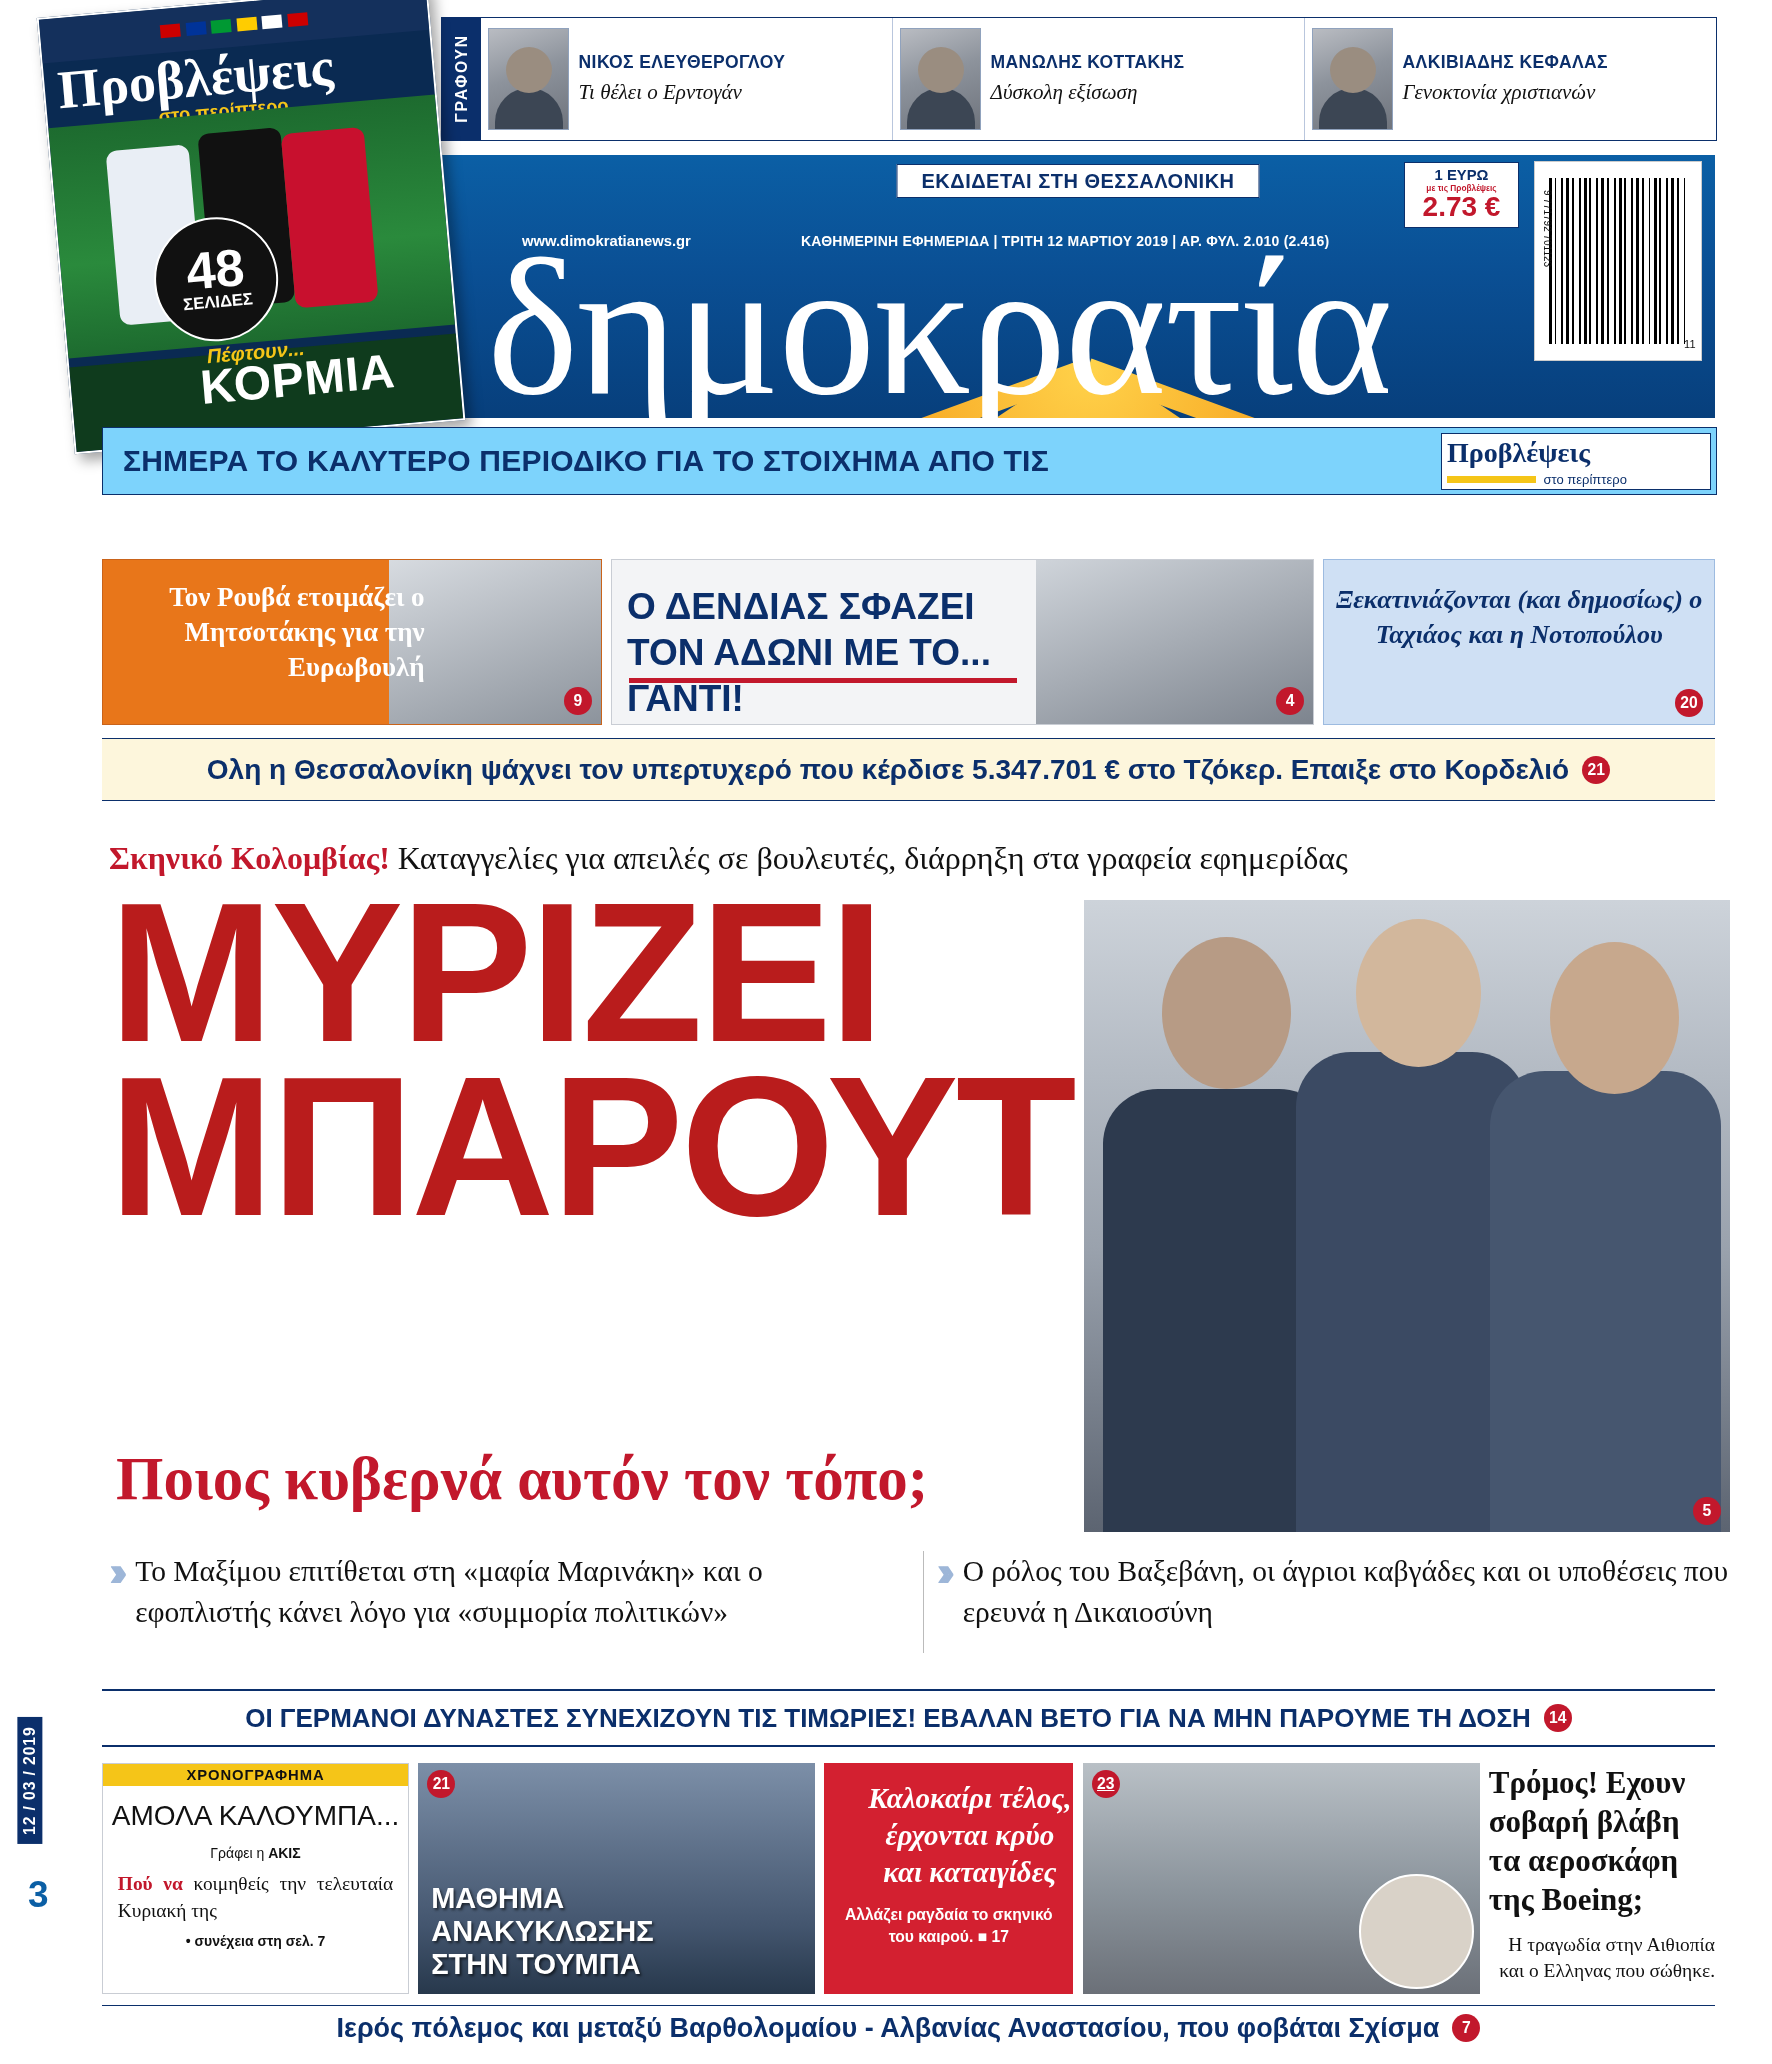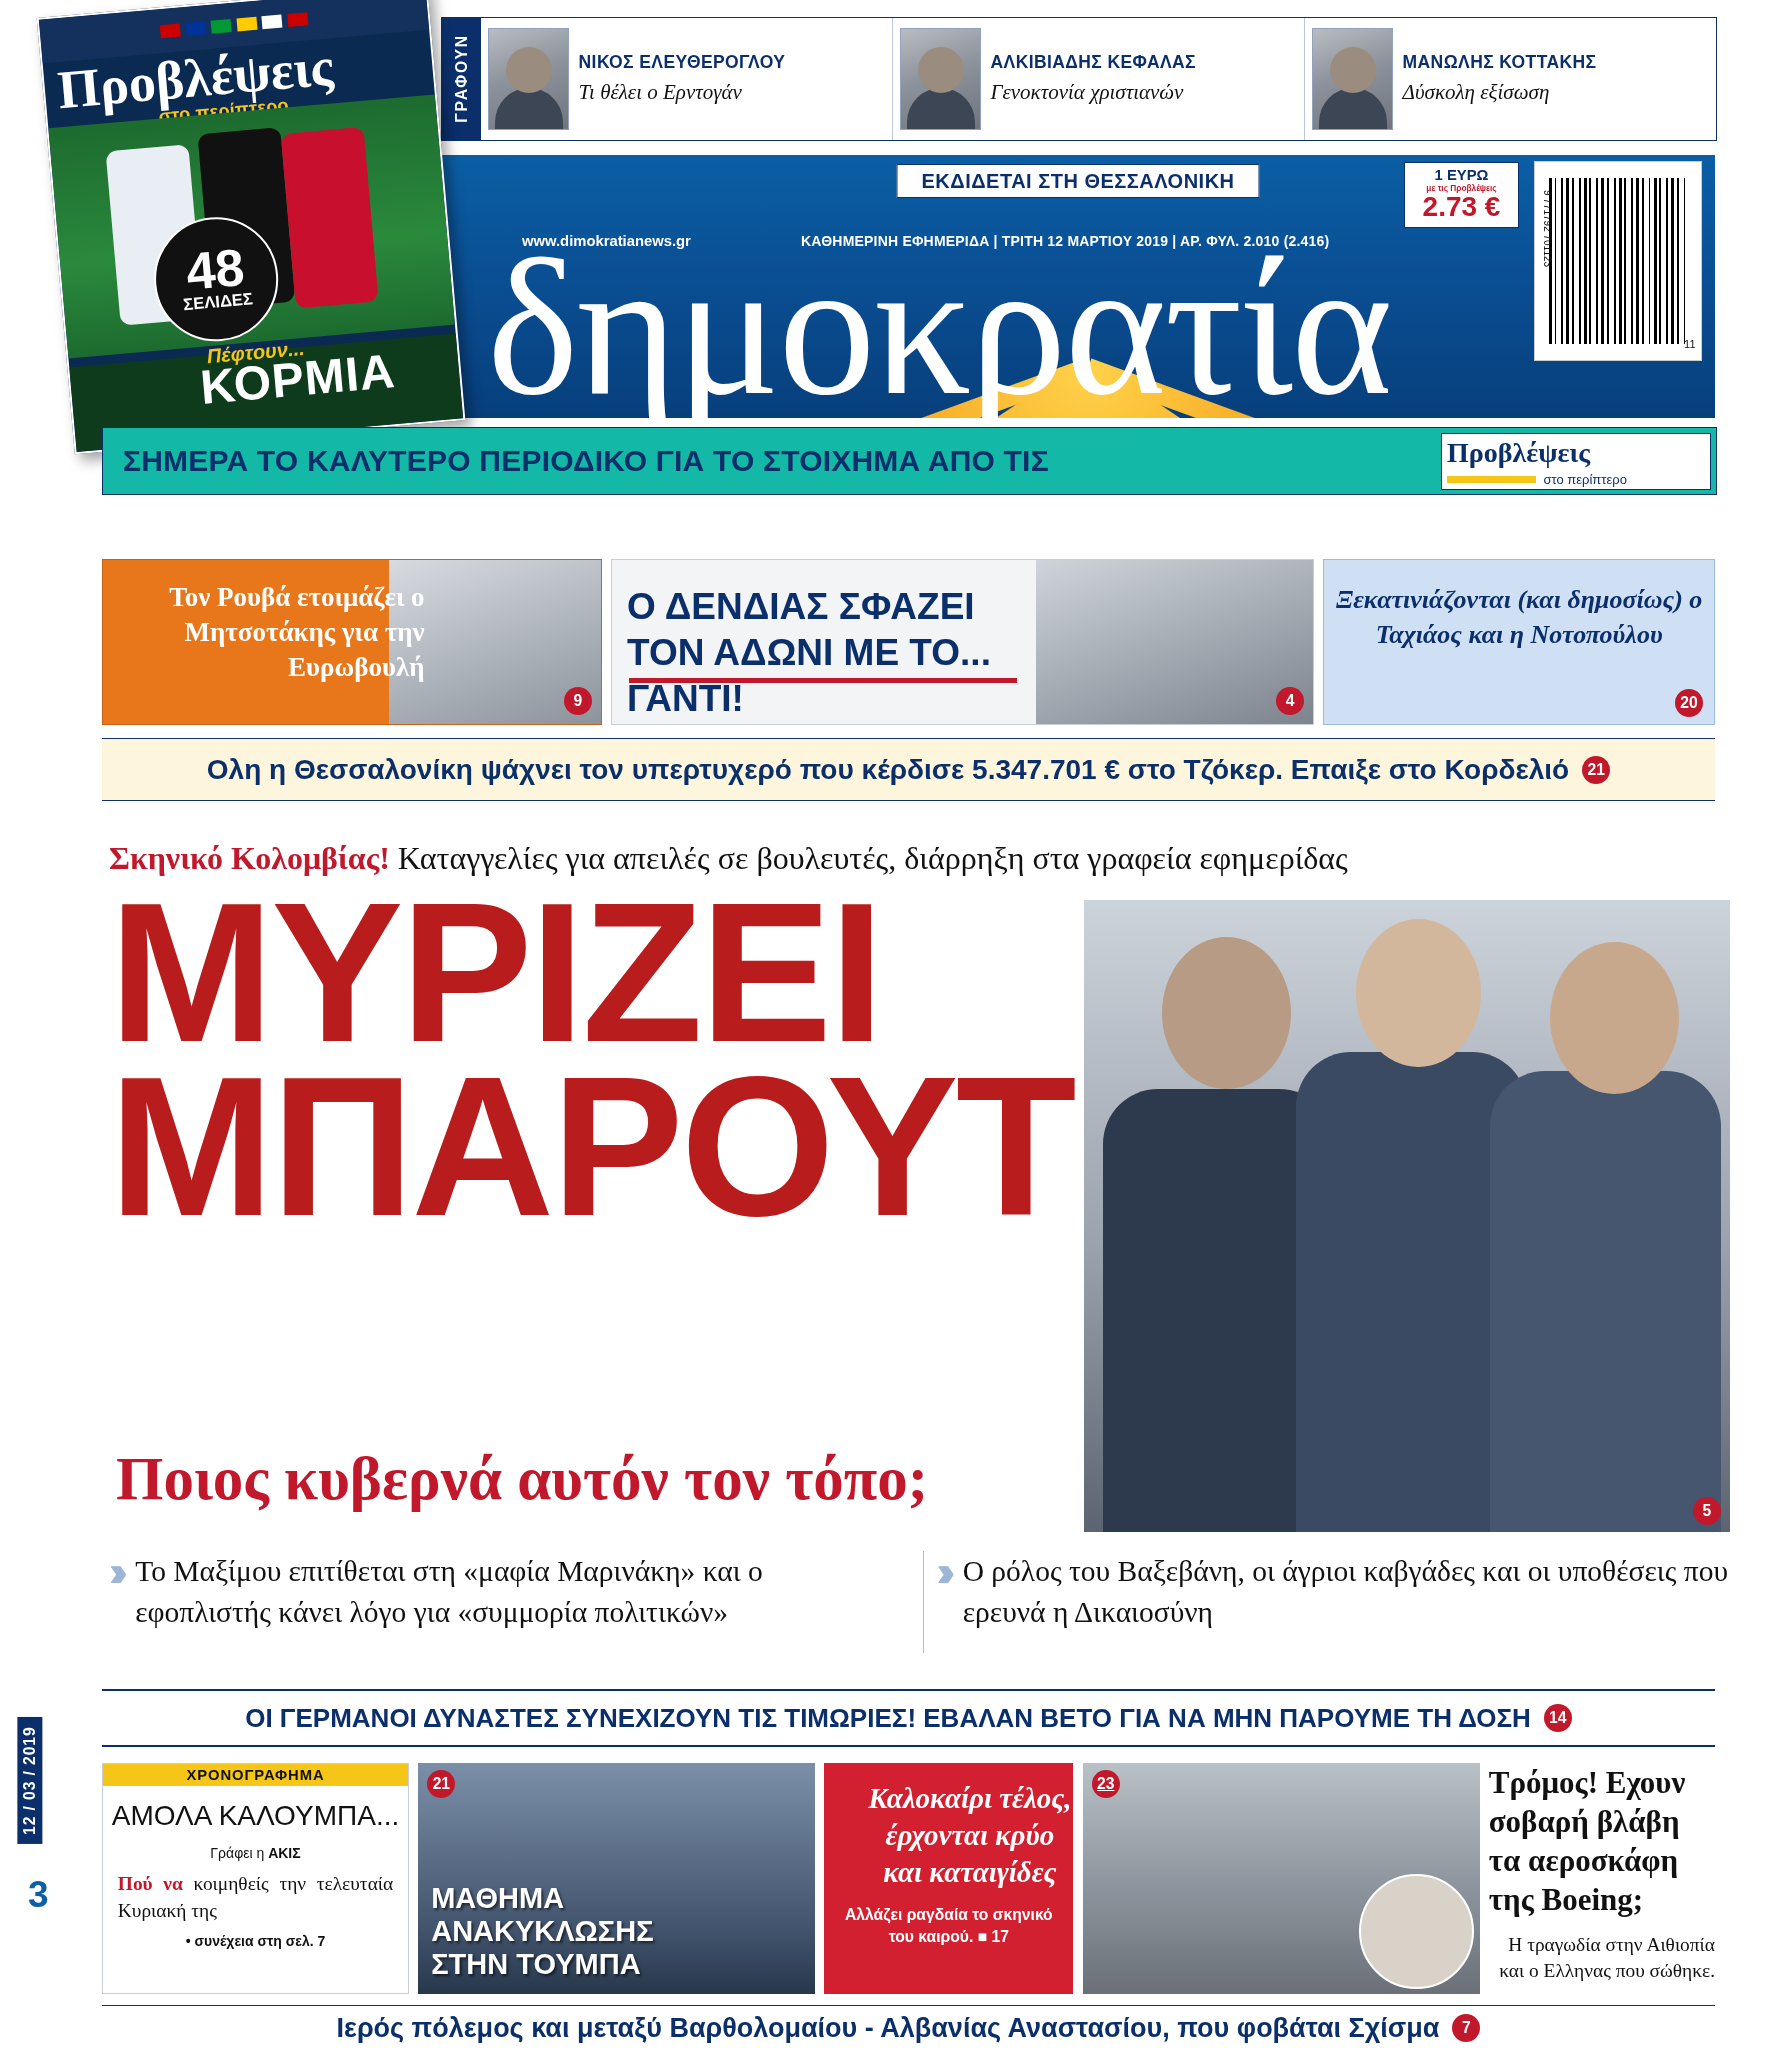--- a/index.html
+++ b/index.html
@@ -30,21 +30,21 @@
   .price-box{position:absolute;right:196px;top:7.4px;width:102px;text-align:center;background:#fff;border:1.8px solid #0b2f6b;padding:3.7px 5.5px 5.5px;}
   .price-top{font-size:14.8px;font-weight:bold;color:#0b2f6b;}
   .price-sub{font-size:8.3px;color:#c2182c;font-weight:bold;}
   .price-main{font-size:28px;font-weight:bold;color:#c2182c;line-height:28px;}
   .barcode{position:absolute;right:13px;top:5.5px;width:166px;height:198px;background:#fff;border:0.9px solid #ccc;display:flex;align-items:center;justify-content:center;}
   .bars{width:138px;height:166px;background:repeating-linear-gradient(90deg,#000 0 2.8px,#fff 2.8px 5.5px,#000 5.5px 7.4px,#fff 7.4px 12px,#000 12px 14px,#fff 14px 17.5px);}
   .barnum{position:absolute;left:7.4px;top:28px;writing-mode:vertical-rl;font-size:10px;}
   .bar11{position:absolute;right:5.5px;bottom:9.2px;font-size:11px;}
 
   
-  .promo{position:absolute;left:102px;top:427px;width:1613px;height:66px;border:1.8px solid #0b2f6b;background:#14b8a6;display:flex;align-items:center;}
+  .promo{position:absolute;left:102px;top:427px;width:1613px;height:66px;border:1.8px solid #0b2f6b;background:#7dd3fc;display:flex;align-items:center;}
   .promo-text{flex:1;padding-left:20px;font-size:30px;font-weight:bold;color:#0b2f6b;letter-spacing:0.2px;}
   .promo-logo{width:268px;height:55px;margin-right:5.5px;border:0.9px solid #0b2f6b;background:#fff;position:relative;}
   .promo-logo .pl1{position:absolute;left:5.5px;top:3.7px;font-size:28px;font-weight:bold;color:#0b2f6b;font-family:"Liberation Serif",serif;}
   .promo-logo .pl2{position:absolute;left:102px;bottom:1.8px;font-size:13px;color:#0b2f6b;}
   .promo-logo .plbar{position:absolute;left:5.5px;bottom:5.5px;width:89px;height:7.4px;background:#f5c518;}
 
   
   .mag{position:absolute;left:55px;top:0px;width:388px;height:434px;transform:rotate(-5deg);box-shadow:5.5px 7.4px 13px rgba(0,0,0,.35);background:#0a2a52;border:2.8px solid #fff;overflow:hidden;}
   .mag-top{height:44px;background:#14305c;display:flex;align-items:center;justify-content:center;gap:5.5px;}
   .flag{width:20px;height:13px;background:#c00;}
@@ -145,30 +145,30 @@
       <div class="col-photo"></div>
       <div class="col-text">
         <div class="col-name">ΝΙΚΟΣ ΕΛΕΥΘΕΡΟΓΛΟΥ</div>
         <div class="col-title">Τι θέλει ο Ερντογάν</div>
       </div>
     </div>
 
     <div class="col-item">
       <div class="col-photo"></div>
       <div class="col-text">
-        <div class="col-name">ΑΛΚΙΒΙΑΔΗΣ ΚΕΦΑΛΑΣ</div>
-        <div class="col-title">Γενοκτονία χριστιανών</div>
+        <div class="col-name">ΜΑΝΩΛΗΣ ΚΟΤΤΑΚΗΣ</div>
+        <div class="col-title">Δύσκολη εξίσωση</div>
       </div>
     </div>
 
     <div class="col-item">
       <div class="col-photo"></div>
       <div class="col-text">
-        <div class="col-name">ΜΑΝΩΛΗΣ ΚΟΤΤΑΚΗΣ</div>
-        <div class="col-title">Δύσκολη εξίσωση</div>
+        <div class="col-name">ΑΛΚΙΒΙΑΔΗΣ ΚΕΦΑΛΑΣ</div>
+        <div class="col-title">Γενοκτονία χριστιανών</div>
       </div>
     </div>
   </div>
 
   <div class="masthead">
     <div class="sunburst">
       <div class="ray" style="transform:rotate(-70deg)"></div>
       <div class="ray" style="transform:rotate(-56deg)"></div>
       <div class="ray" style="transform:rotate(-42deg)"></div>
       <div class="ray" style="transform:rotate(-28deg)"></div>

